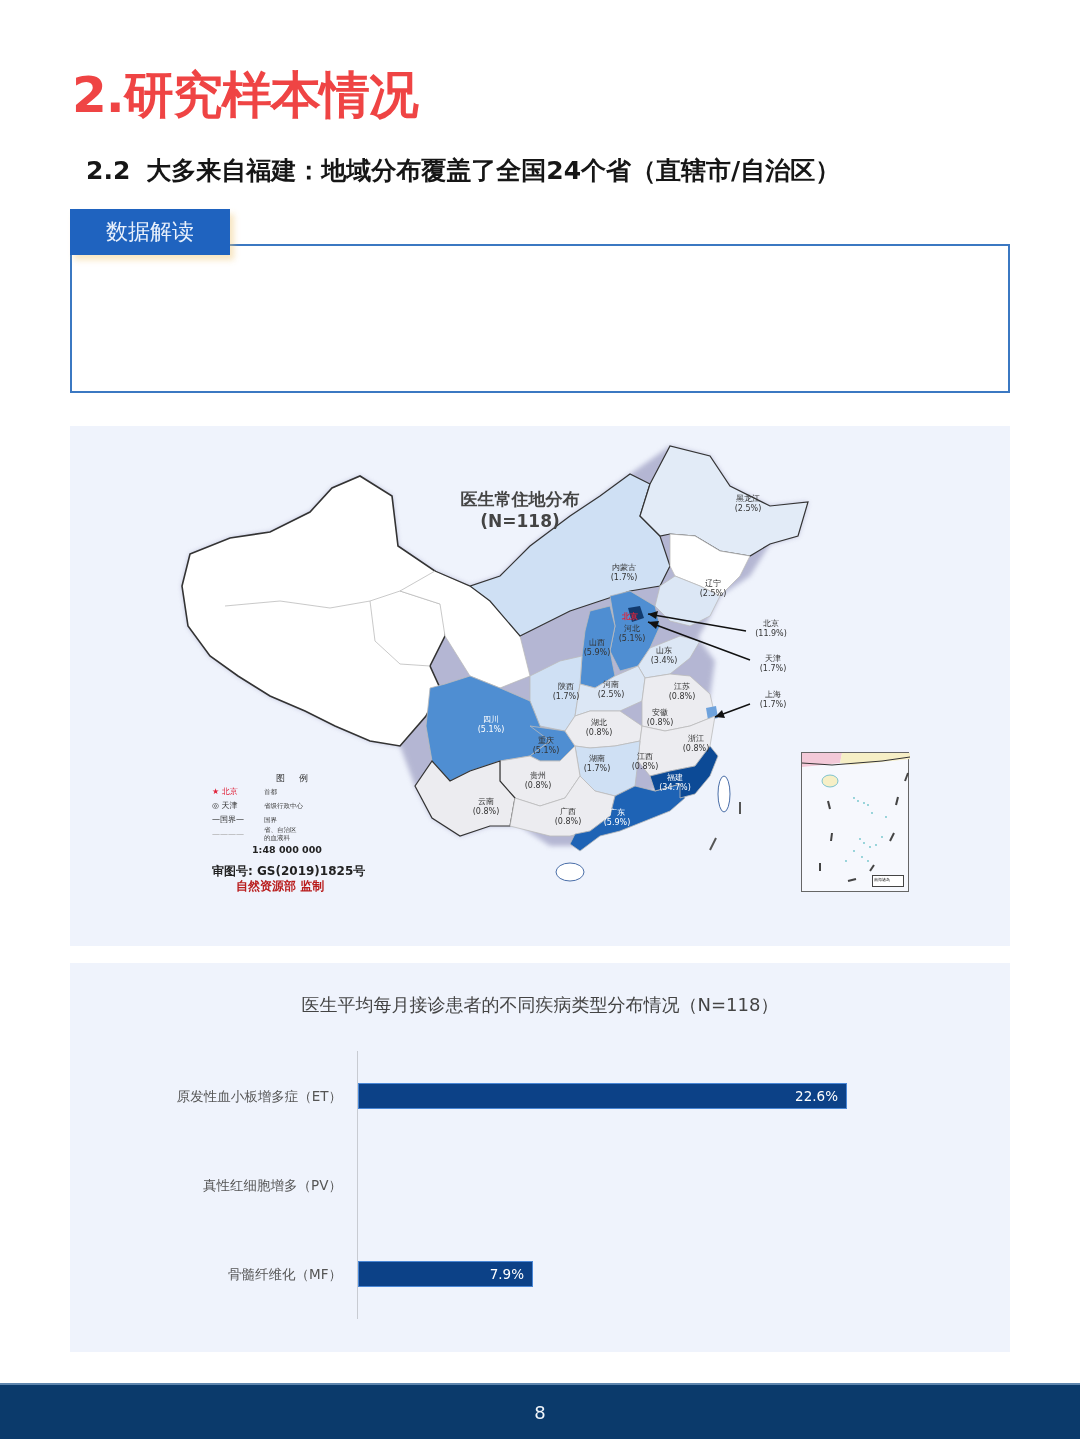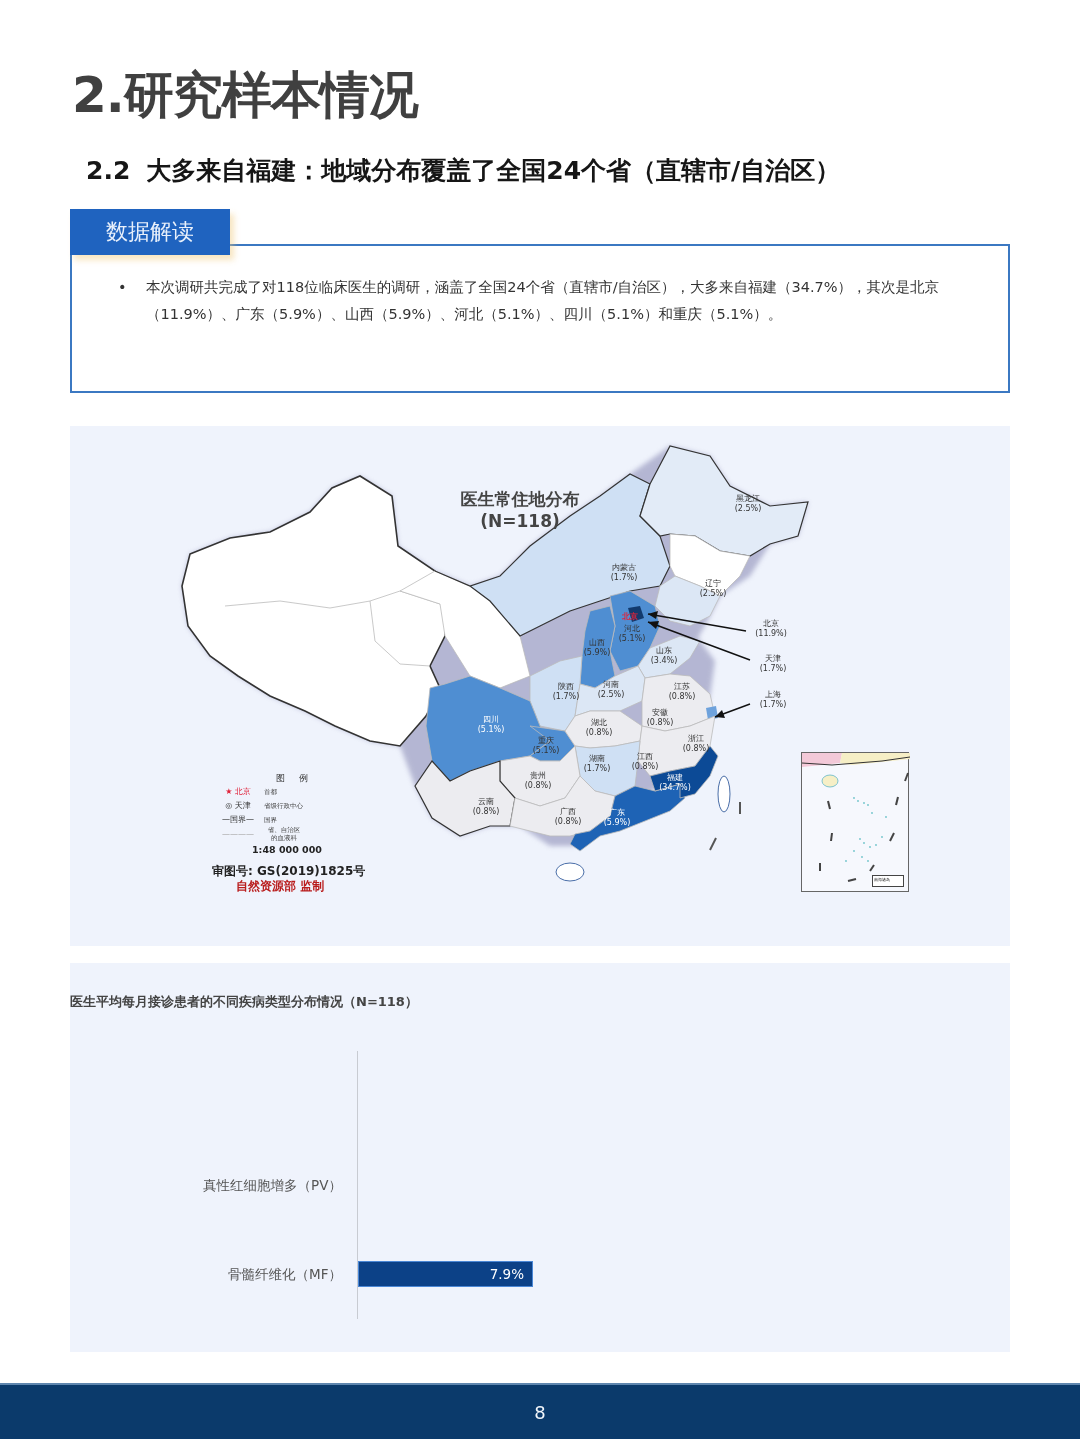--- a/index.html
+++ b/index.html
@@ -1,21 +1,21 @@
 <!DOCTYPE html>
 <html><head>
 <meta charset="utf-8">
 <style>
   * { margin: 0; padding: 0; box-sizing: border-box; }
   html, body { width: 1080px; height: 1439px; background: #ffffff; overflow: hidden; }
   body { position: relative; font-family: "DejaVu Sans", "Liberation Sans", sans-serif; color: #222; }
 
   .page-title {
     position: absolute; left: 72px; top: 62px;
-    font-size: 50px; font-weight: bold; color: #404040; letter-spacing: -1px;
+    font-size: 50px; font-weight: bold; color: #ef4444; letter-spacing: -1px;
     font-family: "DejaVu Sans", sans-serif;
   }
   .section-title {
     position: absolute; left: 86px; top: 154px;
     font-size: 25px; font-weight: bold; color: #161616;
     font-family: "DejaVu Sans", sans-serif;
   }
   .section-title .num { margin-right: 16px; }
 
   .reading-box {
@@ -49,21 +49,21 @@
   }
   .prov-label {
     position: absolute; font-size: 8px; color: #333; text-align: center; line-height: 10px;
     transform: translate(-50%, -50%); white-space: nowrap;
   }
   .prov-label.light { color: #ffffff; }
   .prov-label.red { color: #e0233a; font-weight: bold; }
 
   .legend { position: absolute; left: 142px; top: 346px; width: 170px; font-size: 8px; color: #333; }
   .legend-title { position: absolute; left: 64px; top: 0; font-size: 9px; letter-spacing: 14px; }
-  .legend-row { position: absolute; left: 0; display: flex; align-items: center; text-align: center; }
+  .legend-row { position: absolute; left: 0; display: flex; align-items: center; }
   .legend-sym { width: 52px; display: inline-block; font-size: 8px; }
   .legend-sym.red { color: #e0233a; }
   .legend-desc { font-size: 6.5px; color: #444; line-height: 8px; }
   .legend-scale { position: absolute; left: 40px; top: 72px; font-size: 9.5px; font-weight: bold; color: #222; }
   .review-no { position: absolute; left: 0; top: 91px; font-size: 12px; font-weight: bold; color: #222; }
   .review-org { position: absolute; left: 24px; top: 106px; font-size: 12px; font-weight: bold; color: #b91c1c; }
 
   .inset {
     position: absolute; left: 731px; top: 326px; width: 108px; height: 140px;
     border: 1px solid #666; background: #f6f8fd;
@@ -71,22 +71,22 @@
   .inset-badge {
     position: absolute; right: 4px; bottom: 4px; width: 32px; height: 12px;
     border: 1px solid #444; background: #fff; font-size: 4px; line-height: 5px; color: #222; padding: 1px;
   }
 
   .bar-panel {
     position: absolute; left: 70px; top: 963px; width: 940px; height: 389px;
     background: #eff3fc;
   }
   .bar-title {
-    position: absolute; left: 0; right: 0; top: 30px; text-align: left;
-    font-size: 13px; font-weight: bold; color: #444;
+    position: absolute; left: 0; right: 0; top: 30px; text-align: center;
+    font-size: 18px; font-weight: normal; color: #444;
   }
   .axis-line { position: absolute; left: 287px; top: 88px; width: 1px; height: 268px; background: #c8cbd2; }
   .bar-row { position: absolute; left: 0; height: 26px; width: 100%; }
   .bar-label {
     position: absolute; right: 668px; top: 0; height: 26px; line-height: 26px;
     font-size: 13.5px; color: #555; white-space: nowrap; text-align: right;
   }
   .bar {
     position: absolute; left: 288px; top: 0; height: 26px; background: #0c4187;
     border: 1px solid #4a87d6;
@@ -108,21 +108,20 @@
 
 <div class="page-title">2.研究样本情况</div>
 
 <div class="section-title">
   <span class="num">2.2</span><span>大多来自福建：地域分布覆盖了全国24个省（直辖市/自治区）</span>
 </div>
 
 <div class="reading-tab">数据解读</div>
 <div class="reading-box">
   <ul class="reading-list">
-    <li>本次调研共完成了对118位临床医生的调研，涵盖了全国24个省（直辖市/自治区），大多来自福建（34.7%），其次是北京（11.9%）、广东（5.9%）、山西（5.9%）、河北（5.1%）、四川（5.1%）和重庆（5.1%）。</li>
   </ul>
 </div>
 
 <div class="map-panel">
   <svg class="map-svg" width="940" height="520" viewBox="0 0 940 520">
     <defs>
       <filter id="glow" x="-5%" y="-5%" width="110%" height="110%">
         <feGaussianBlur stdDeviation="2.5"></feGaussianBlur>
       </filter>
     </defs>
@@ -355,20 +354,26 @@
       </g>
     </svg>
     <div class="inset-badge">南海诸岛</div>
   </div>
 </div>
 
 <div class="bar-panel">
   <div class="bar-title">医生平均每月接诊患者的不同疾病类型分布情况（N=118）</div>
   <div class="axis-line"></div>
 
+  <div class="bar-row" style="top:120px">
+    <div class="bar-label">原发性血小板增多症（ET）</div>
+    <div class="bar" style="width:489px">
+      <span class="bar-value">22.6%</span>
+    </div>
+  </div>
   <div class="bar-row" style="top:209px">
     <div class="bar-label">真性红细胞增多（PV）</div>
   </div>
   <div class="bar-row" style="top:298px">
     <div class="bar-label">骨髓纤维化（MF）</div>
     <div class="bar" style="width:175px">
       <span class="bar-value">7.9%</span>
     </div>
   </div>
 </div>

